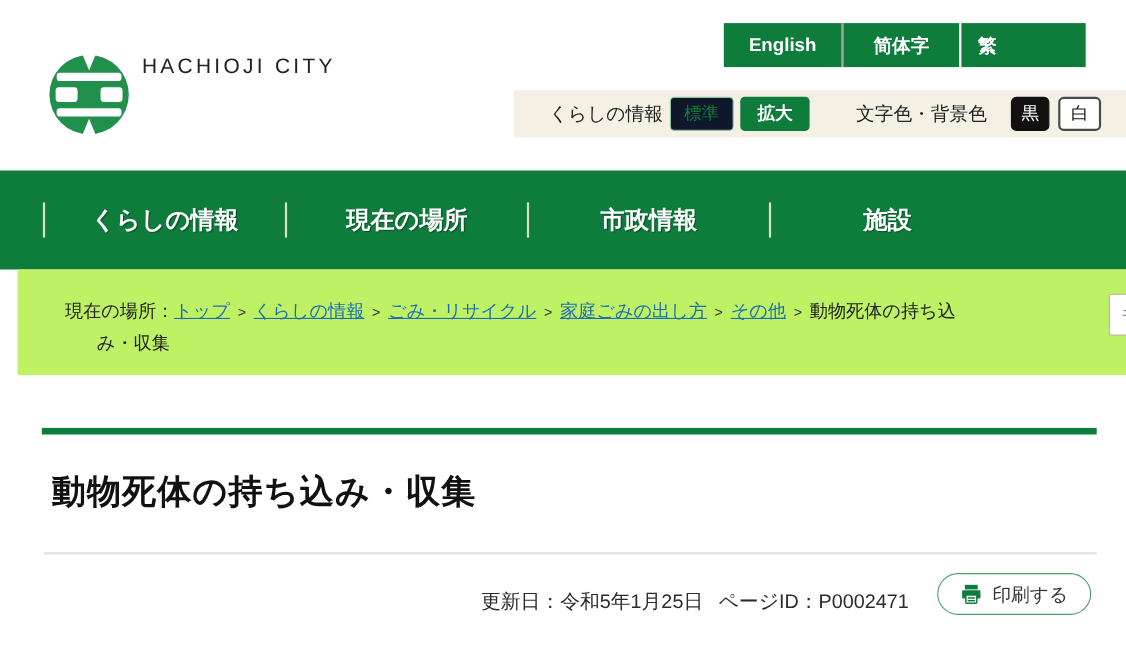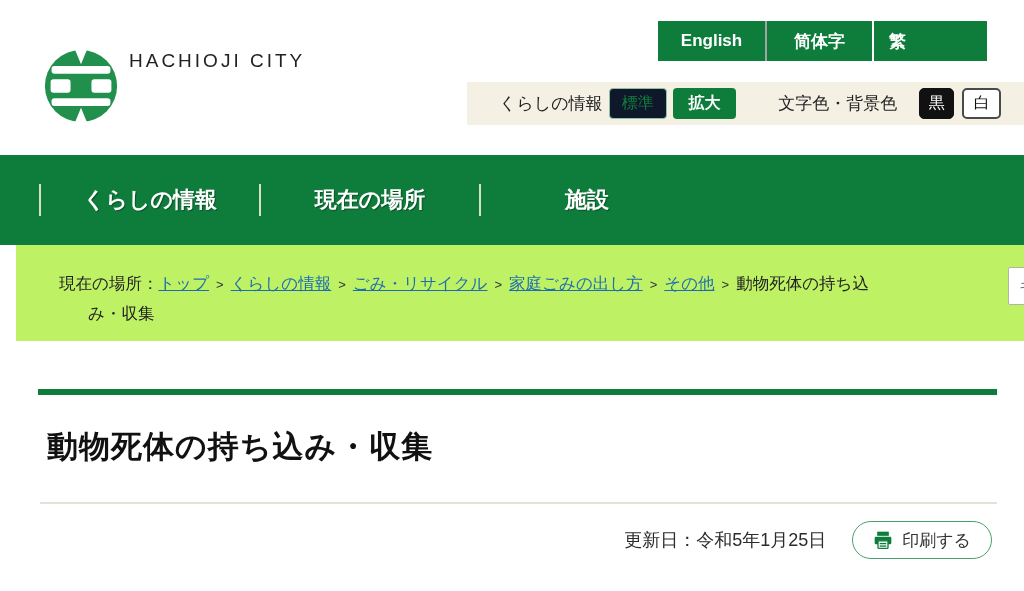--- a/index.html
+++ b/index.html
@@ -59,21 +59,21 @@
   .kw-search { position:absolute; left:992px; top:22px; width:130px; height:38px; background:#fff;
                border:1px solid #b3b3a8; border-radius:2px; font-size:16px; padding:0 10px; color:#555;
                font-family:"Liberation Sans","DejaVu Sans",sans-serif; }
 
   
   .green-rule { position:absolute; left:38px; top:389px; width:959px; height:6px; background:#0e7d3c; }
   .page-title { position:absolute; left:47px; top:426px; font-size:31px; font-weight:bold; color:#111;
                 letter-spacing:1px; }
   .thin-rule { position:absolute; left:40px; top:502px; width:957px; height:2px; background:#dde4da; }
 
-  .meta-row { position:absolute; top:521px; right:32px; display:flex; align-items:center; }
+  .meta-row { position:absolute; top:521px; right:32px; display:flex; align-items:flex-end; }
   .meta-text { font-size:18px; color:#2b2b2b; white-space:nowrap; }
   .meta-text.pageid { margin-left:14px; }
   .print-btn { margin-left:26px; height:38px; padding:0 20px; background:#fff; border:1.5px solid #4aa06c;
                border-radius:19px; display:flex; align-items:center; gap:9px; cursor:pointer; }
   .print-btn span { font-size:17px; color:#333; }
 </style>
 </head>
 <body>
 <div class="viewport">
 
@@ -104,36 +104,38 @@
     <button class="btn-enlarge">拡大</button>
     <span class="util-label label-color">文字色・背景色</span>
     <button class="btn-black">黒</button>
     <button class="btn-white">白</button>
     <button class="btn-green-stub"></button>
   </div>
 
   <nav class="main-nav">
     <div class="nav-item">くらしの情報</div>
     <div class="nav-item">現在の場所</div>
+    <div class="nav-item">市政情報</div>
     <div class="nav-item last">施設</div>
   </nav>
 
   <div class="crumb-strip">
     <div class="crumb-text">
       <span>現在の場所：</span><a>トップ</a><span class="crumb-sep">&gt;</span><a>くらしの情報</a><span class="crumb-sep">&gt;</span><a>ごみ・リサイクル</a><span class="crumb-sep">&gt;</span><a>家庭ごみの出し方</a><span class="crumb-sep">&gt;</span><a>その他</a><span class="crumb-sep">&gt;</span><span class="crumb-current">動物死体の持ち込み・収集</span>
     </div>
     <input class="kw-search" type="text" placeholder="キーワード" style="">
   </div>
 
   <div class="green-rule"></div>
   <h1 class="page-title">動物死体の持ち込み・収集</h1>
   <div class="thin-rule"></div>
 
   <div class="meta-row">
     <span class="meta-text">更新日：令和5年1月25日</span>
+    <span class="meta-text pageid">ページID：P0002471</span>
     <button class="print-btn">
       <svg width="20" height="20" viewBox="0 0 24 24">
         <rect x="5" y="2" width="14" height="5" fill="#0e7d3c"></rect>
         <rect x="2" y="8" width="20" height="9" rx="1.5" fill="#0e7d3c"></rect>
         <rect x="6" y="13" width="12" height="9" rx="1" fill="#ffffff" stroke="#0e7d3c" stroke-width="1.6"></rect>
         <rect x="8" y="15.5" width="8" height="1.6" fill="#0e7d3c"></rect>
         <rect x="8" y="18.5" width="8" height="1.6" fill="#0e7d3c"></rect>
       </svg>
       <span>印刷する</span>
     </button>

